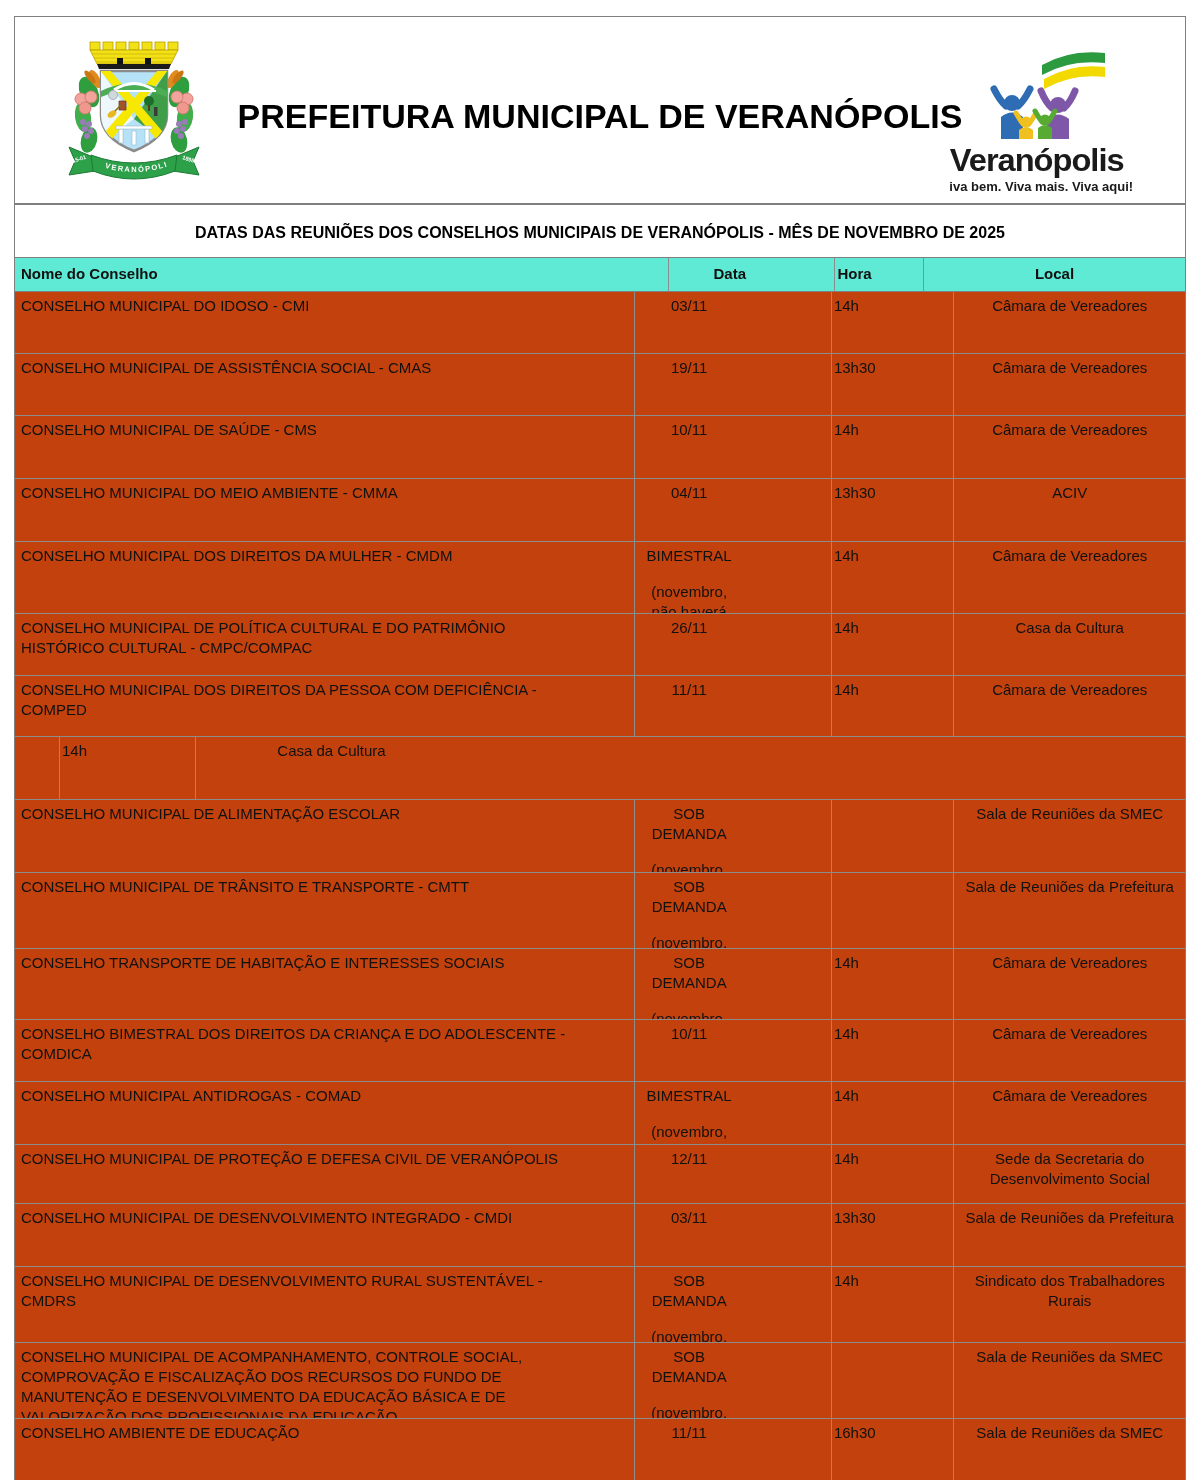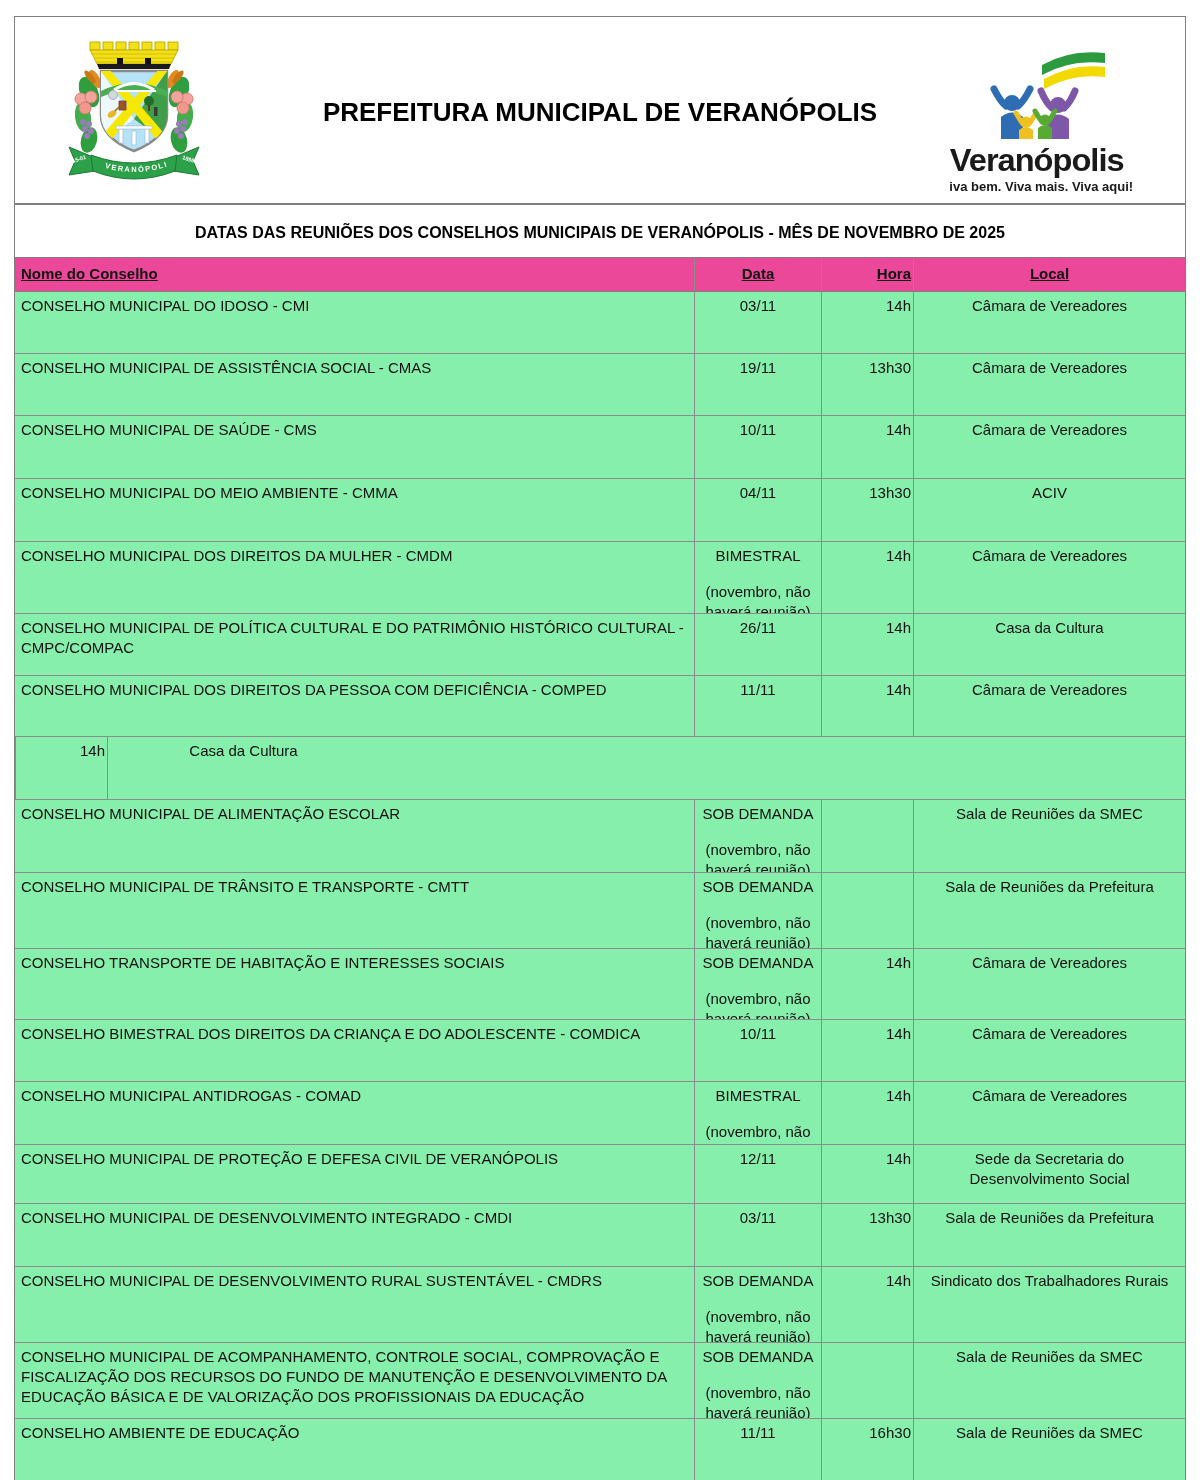--- a/index.html
+++ b/index.html
@@ -9,43 +9,43 @@
     overflow:hidden;
   }
   
   .header-box{
     position:absolute;left:14px;top:16px;width:1170px;height:186px;
     border:1px solid #7f7f7f;background:#fff;
   }
   .crest{position:absolute;left:44px;top:20px;}
   .main-title{
     position:absolute;left:0;top:80px;width:100%;text-align:center;
-    font-size:26px;font-weight:bold;letter-spacing:0px;color:#000;
+    font-size:34px;font-weight:bold;letter-spacing:0px;color:#000;
   }
   .brand{position:absolute;left:935px;top:22px;}
   
   .tbl{
     position:absolute;left:14px;top:204px;width:1170px;
     border-left:1px solid #7f7f7f;border-right:1px solid #7f7f7f;
     box-sizing:content-box;
   }
   .title-row{
     height:52px;border-top:1px solid #7f7f7f;border-bottom:1px solid #7f7f7f;
     text-align:center;font-weight:bold;font-size:16px;line-height:56px;
     background:#fff;color:#000;
   }
   .hdr-row{
-    display:flex;height:33px;background:#ec4899;border-bottom:1px solid #7f7f7f;
-    font-weight:bold;font-size:16px;text-decoration:underline;
-  }
-  .trow{display:flex;border-bottom:1px solid #8c8c8c;background:#86efac;overflow:hidden;}
+    display:flex;height:33px;background:#5eead4;border-bottom:1px solid #7f7f7f;
+    font-weight:bold;font-size:16px;
+  }
+  .trow{display:flex;border-bottom:1px solid #8c8c8c;background:#c2410c;overflow:hidden;gap:44px;}
   .cell{box-sizing:border-box;overflow:hidden;font-size:15px;line-height:20px;}
   .c-name{width:679px;text-align:left;padding:4px 8px 0 6px;}
   .c-date{width:127px;text-align:center;padding:4px 4px 0 4px;border-left:1px solid #8c8c8c;}
-  .c-hora{width:92px;text-align:right;padding:4px 2px 0 2px;border-left:1px solid #8c8c8c;}
+  .c-hora{width:92px;text-align:left;padding:4px 2px 0 2px;border-left:1px solid #8c8c8c;margin-left:44px;}
   .c-local{width:272px;text-align:center;padding:4px 6px 0 6px;border-left:1px solid #8c8c8c;}
   .hdr-row .c-name{padding-top:6px;}
   .hdr-row .c-date,.hdr-row .c-hora,.hdr-row .c-local{padding-top:6px;}
   .date-note{display:block;margin-top:16px;}
   
   .r1{height:61px}.r2{height:61px}.r3{height:62px}.r4{height:62px}
   .r5{height:71px}.r6{height:61px}.r7{height:60px}.r8{height:62px}
   .r9{height:72px}.r10{height:75px}.r11{height:70px}.r12{height:61px}
   .r13{height:62px}.r14{height:58px}.r15{height:62px}.r16{height:75px}
   .r17{height:75px}.r18{height:62px}

